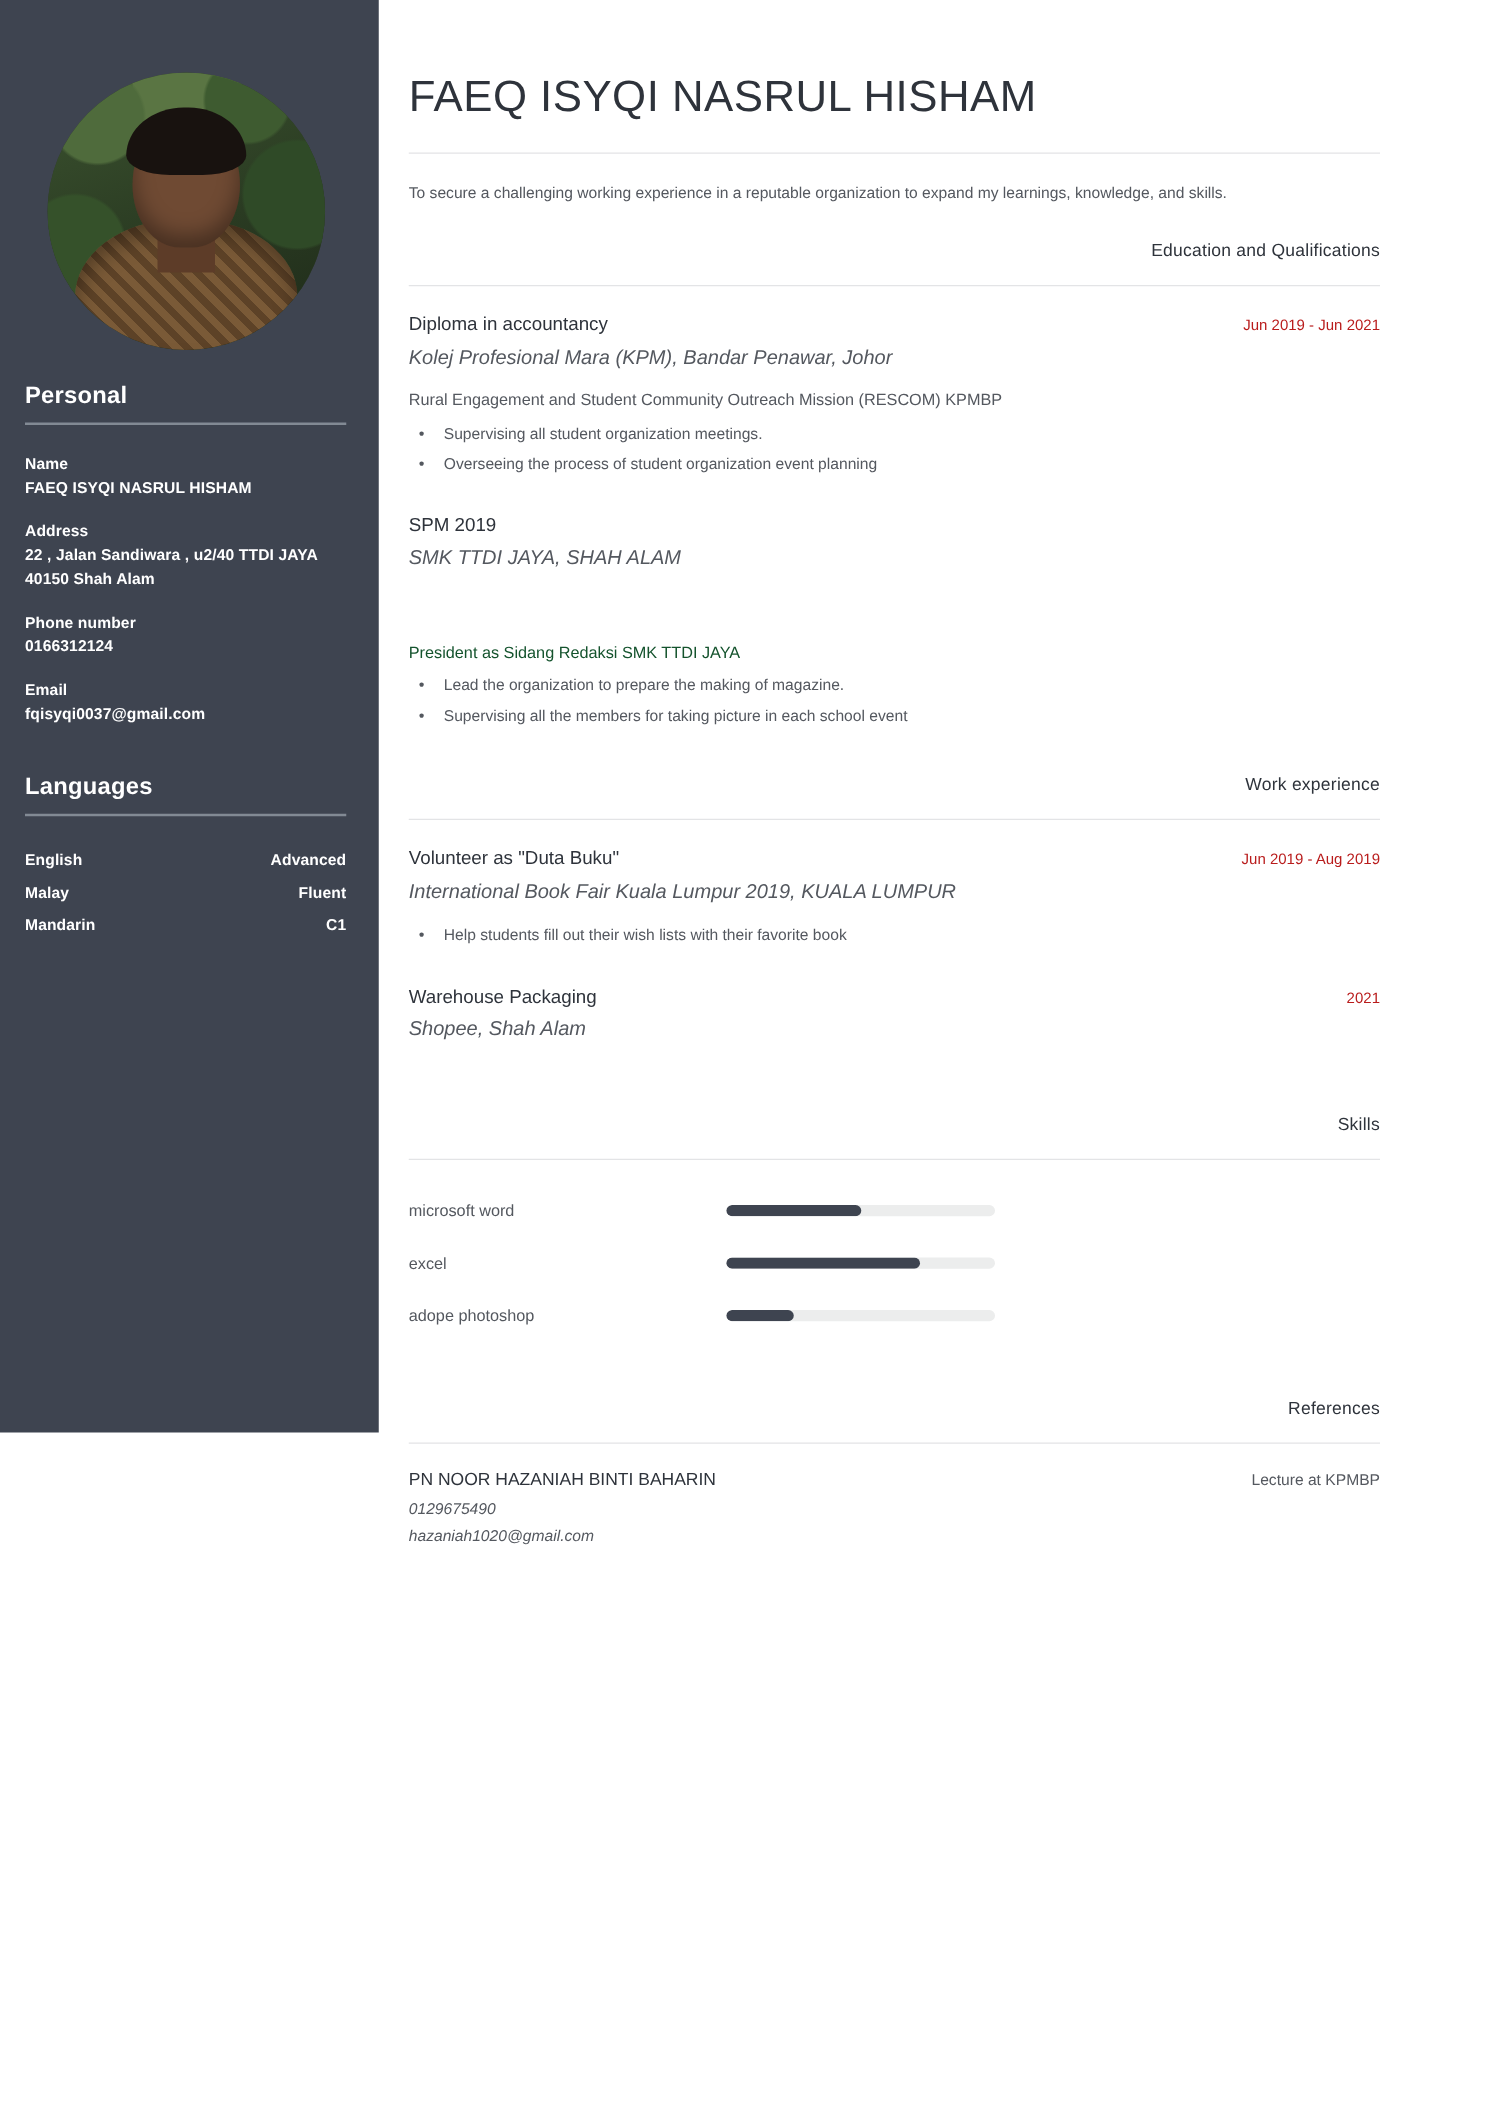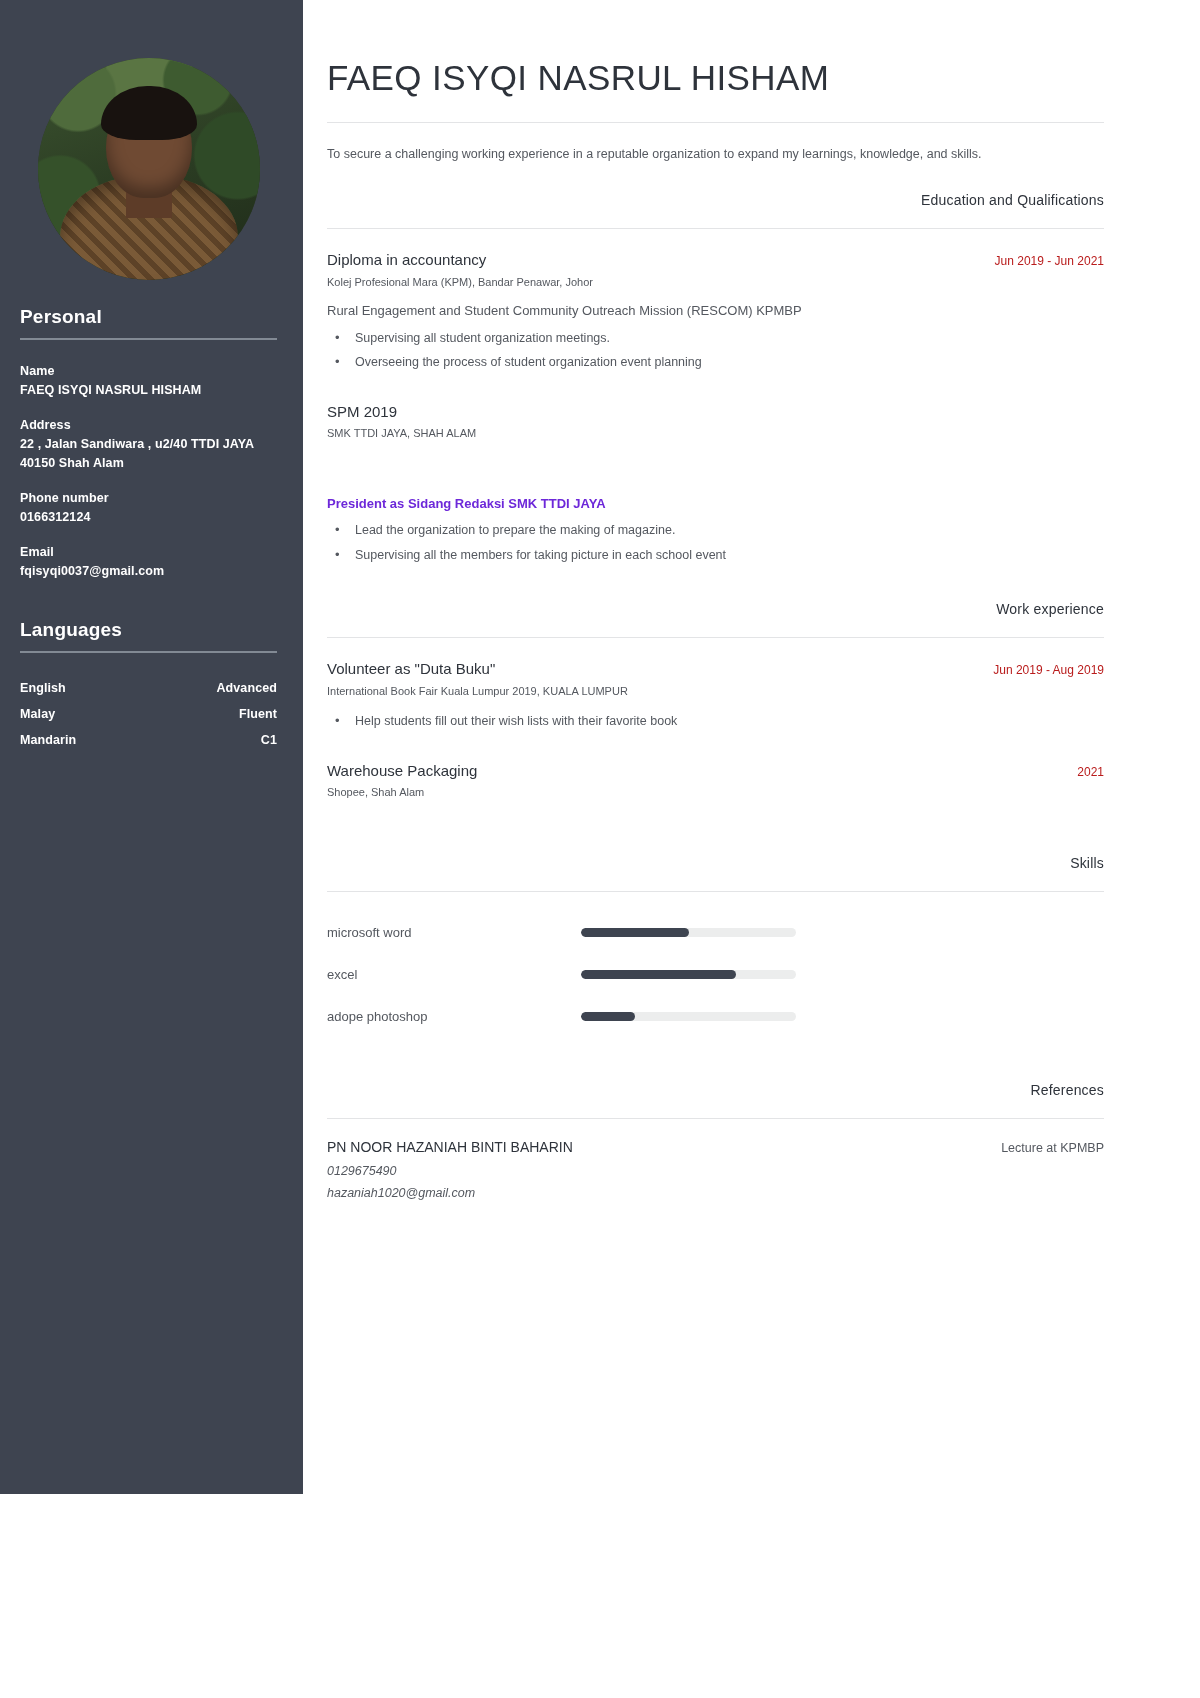--- a/index.html
+++ b/index.html
@@ -19,21 +19,21 @@
     overflow: hidden;
   }
 
   
   .sidebar {
     width: 303px;
     min-width: 303px;
     background: #3e4450;
     color: #ffffff;
     padding: 40px 26px 40px 20px;
-    height: 1494px;
+    height: 1146px;
   }
   .avatar-wrap {
     width: 100%;
     display: flex;
     justify-content: center;
     margin-top: 18px;
     margin-bottom: 26px;
   }
   .avatar {
     width: 222px;
@@ -188,32 +188,33 @@
     color: #2e333b;
     line-height: 1.5;
     text-align: center;
   }
   .entry-date {
     font-size: 12px;
     color: #b91c1c;
     white-space: nowrap;
   }
   .entry-org {
-    font-size: 11px;
+    font-size: 16px;
+    font-style: italic;
     color: #54585f;
     line-height: 1.8;
     margin-top: 1px;
   }
   .entry-sub {
     font-size: 13px;
     color: #54585f;
     line-height: 1.8;
     margin-top: 7px;
   }
-  .entry-sub.bold { font-weight: bold; color: #6d28d9; margin-top: 48px; }
+  .entry-sub.bold { font-weight: normal; color: #14532d; margin-top: 48px; }
   .bullets { list-style: none; margin-top: 3px; }
   .bullets li {
     font-size: 12.5px;
     color: #54585f;
     line-height: 1.95;
     padding-left: 28px;
     position: relative;
   }
   .bullets li::before {
     content: "•";

